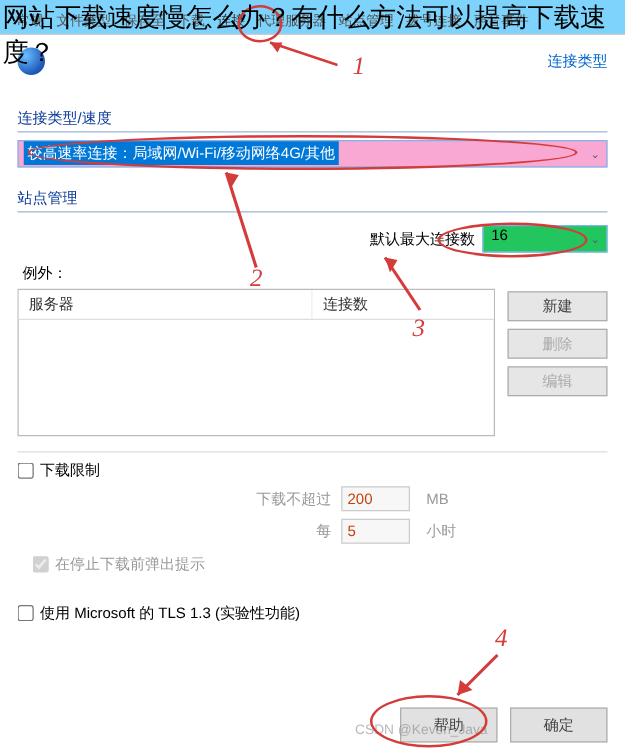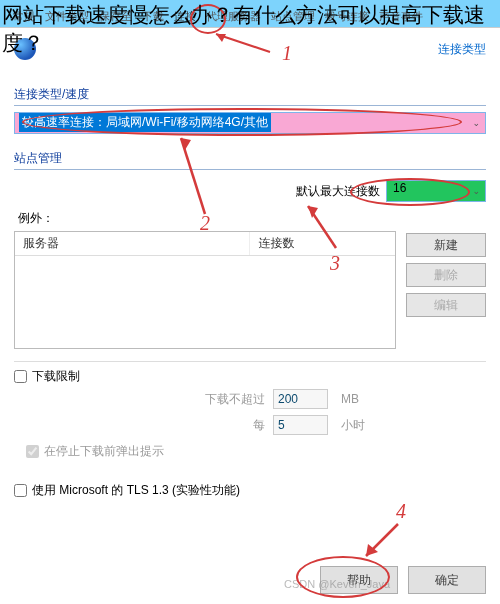--- a/index.html
+++ b/index.html
@@ -157,21 +157,21 @@
   align-items: center;
   margin-left: 70px;
   color: #999;
   font-size: 12px;
 }
 .small-inp {
   width: 55px; height: 20px;
   border: 1px solid #ccc;
   background: #f7f7f7;
   padding: 0 4px;
-  color: #0c4a6e;
+  color: #c2410c;
   font-size: 12px;
 }
 .footer-btns {
   position: absolute;
   bottom: 10px;
   right: 14px;
   display: flex;
   gap: 10px;
 }
 .footer-btns .win-btn { width: 78px; height: 28px; background:#e1e1e1;}

